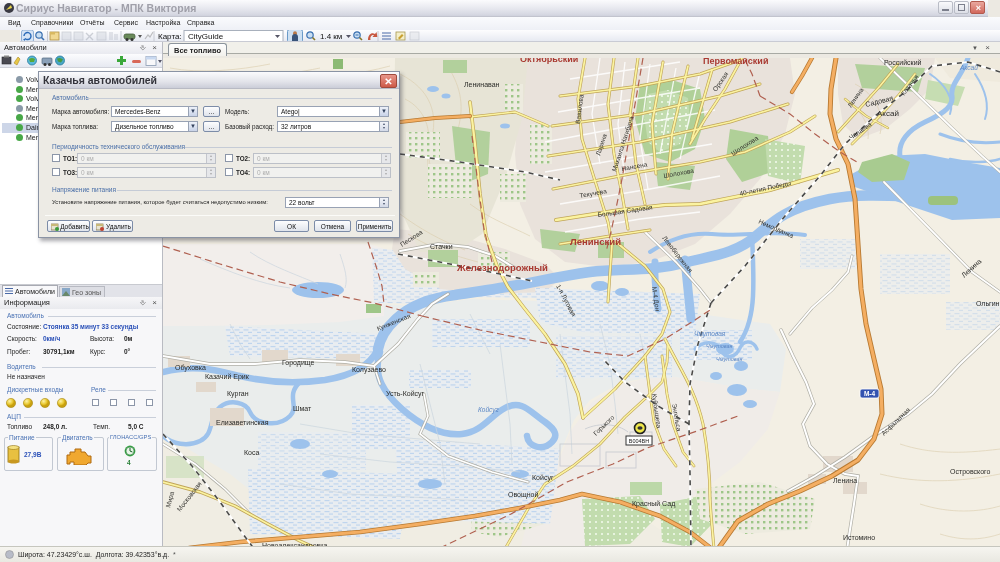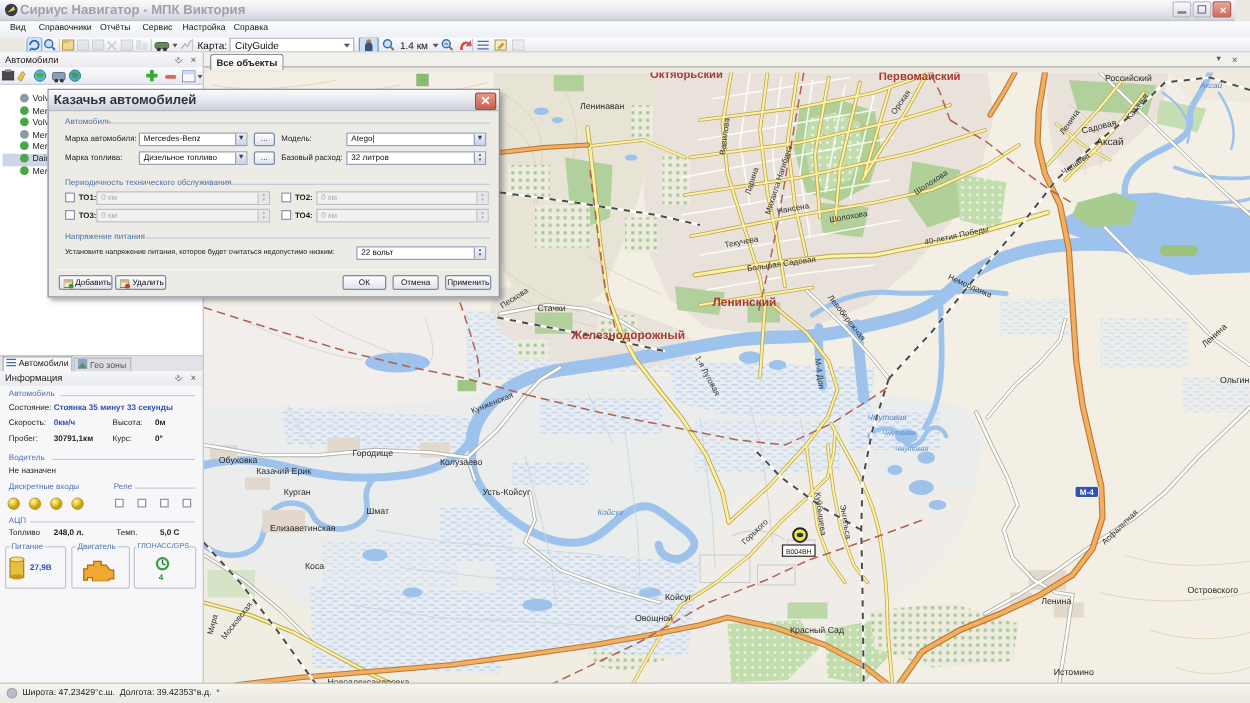--- a/index.html
+++ b/index.html
@@ -499,21 +499,21 @@
         <line x1="362" y1="7" x2="371" y2="7"></line>
         <line x1="362" y1="10" x2="371" y2="10"></line>
       </g>
   <rect x="376" y="3" width="9" height="8" fill="#F4EEC8" stroke="#A89850" stroke-width="0.8"></rect>
       <path d="M378,9 l4,-4 l1.5,1.5 l-4,4 z" fill="#C8A030"></path>
   <rect x="390" y="3" width="9" height="8" fill="#E4E6EA" stroke="#B4B8C0" stroke-width="0.8" opacity="0.6"></rect>
 </svg>
 </div>
 
 <div class="abs" id="tabstrip">
-  <div class="tab">Все объекты</div>
+  <div class="tab">Все топливо</div>
   <span style="position:absolute;right:22px;top:3px;font-size:6px;color:#555">▼</span>
   <span style="position:absolute;right:10px;top:1px;font-size:8px;color:#555">×</span>
 </div>
 
 <div class="abs" id="leftpanel">
   <div class="phead" style="top:0">Автомобили<span style="position:absolute;right:16px;top:0;font-size:8px;color:#555">⎀</span><span style="position:absolute;right:5px;top:0;font-size:8px;color:#555">×</span></div>
   <div id="ptools">
   <svg width="162" height="14">
     <rect x="2" y="3" width="9" height="7" fill="#4A4A52" stroke="#2A2A30" stroke-width="0.6"></rect>
         <rect x="4" y="1.5" width="5" height="2" fill="#888"></rect>

